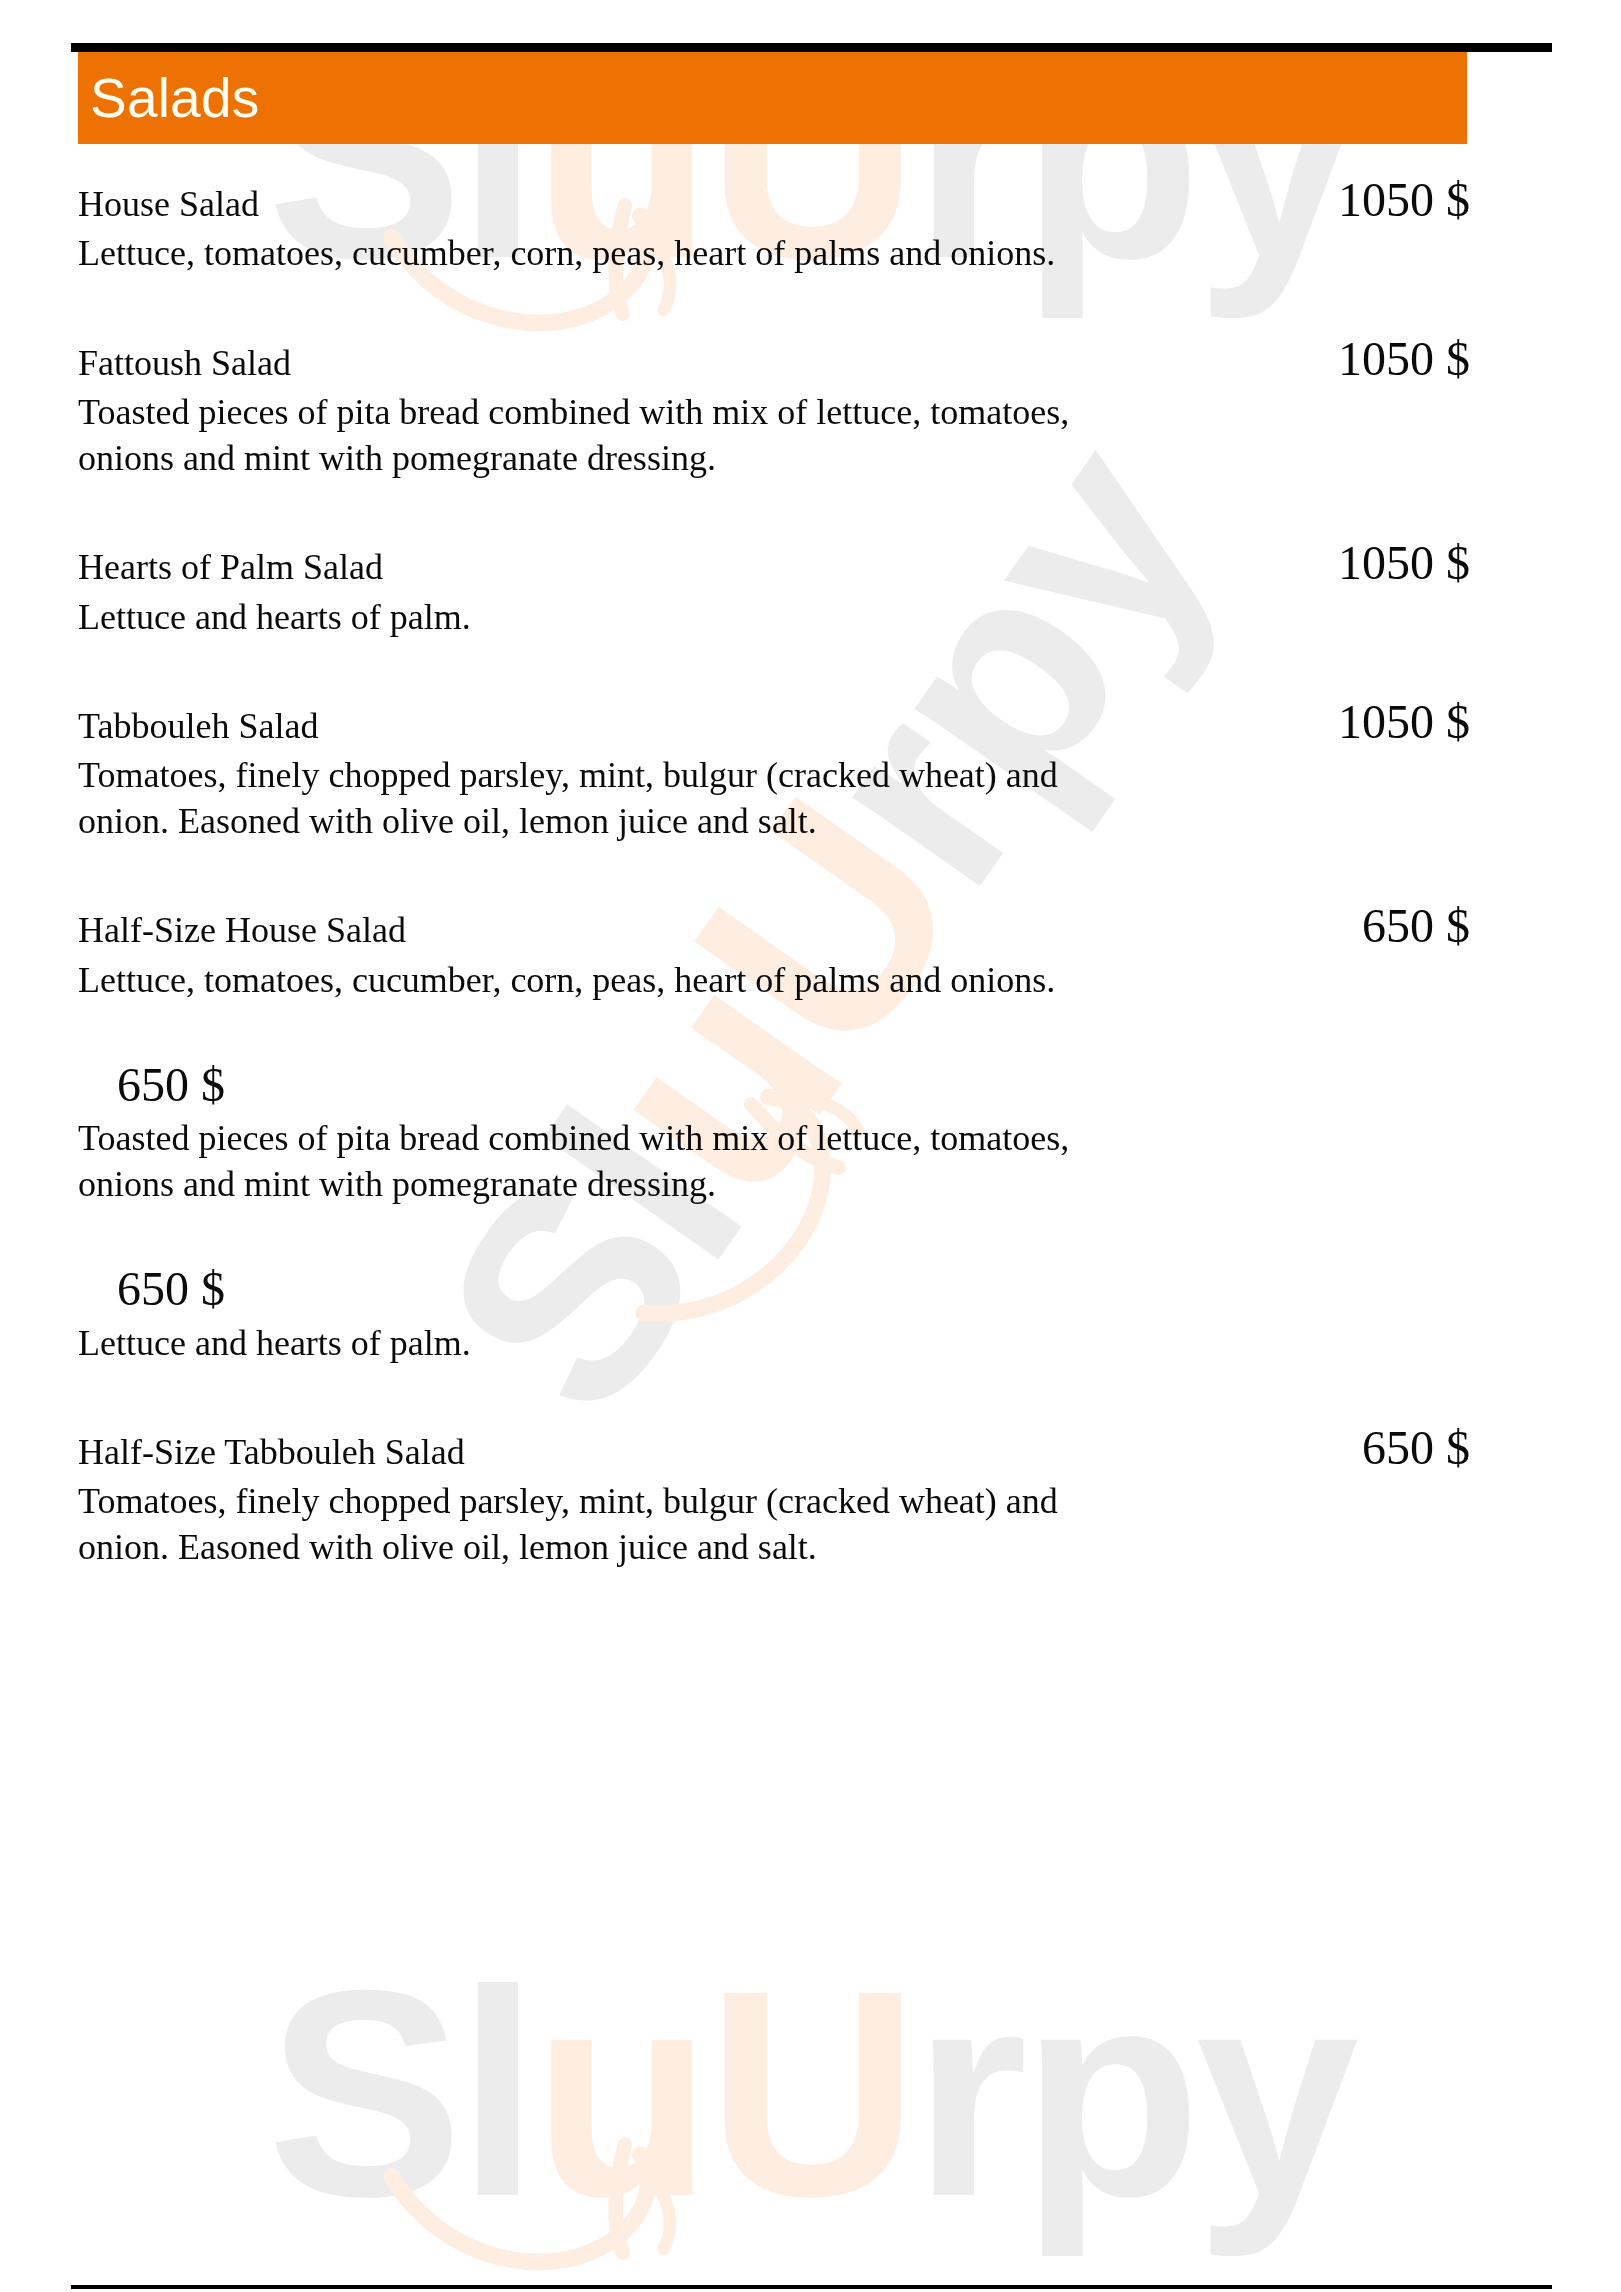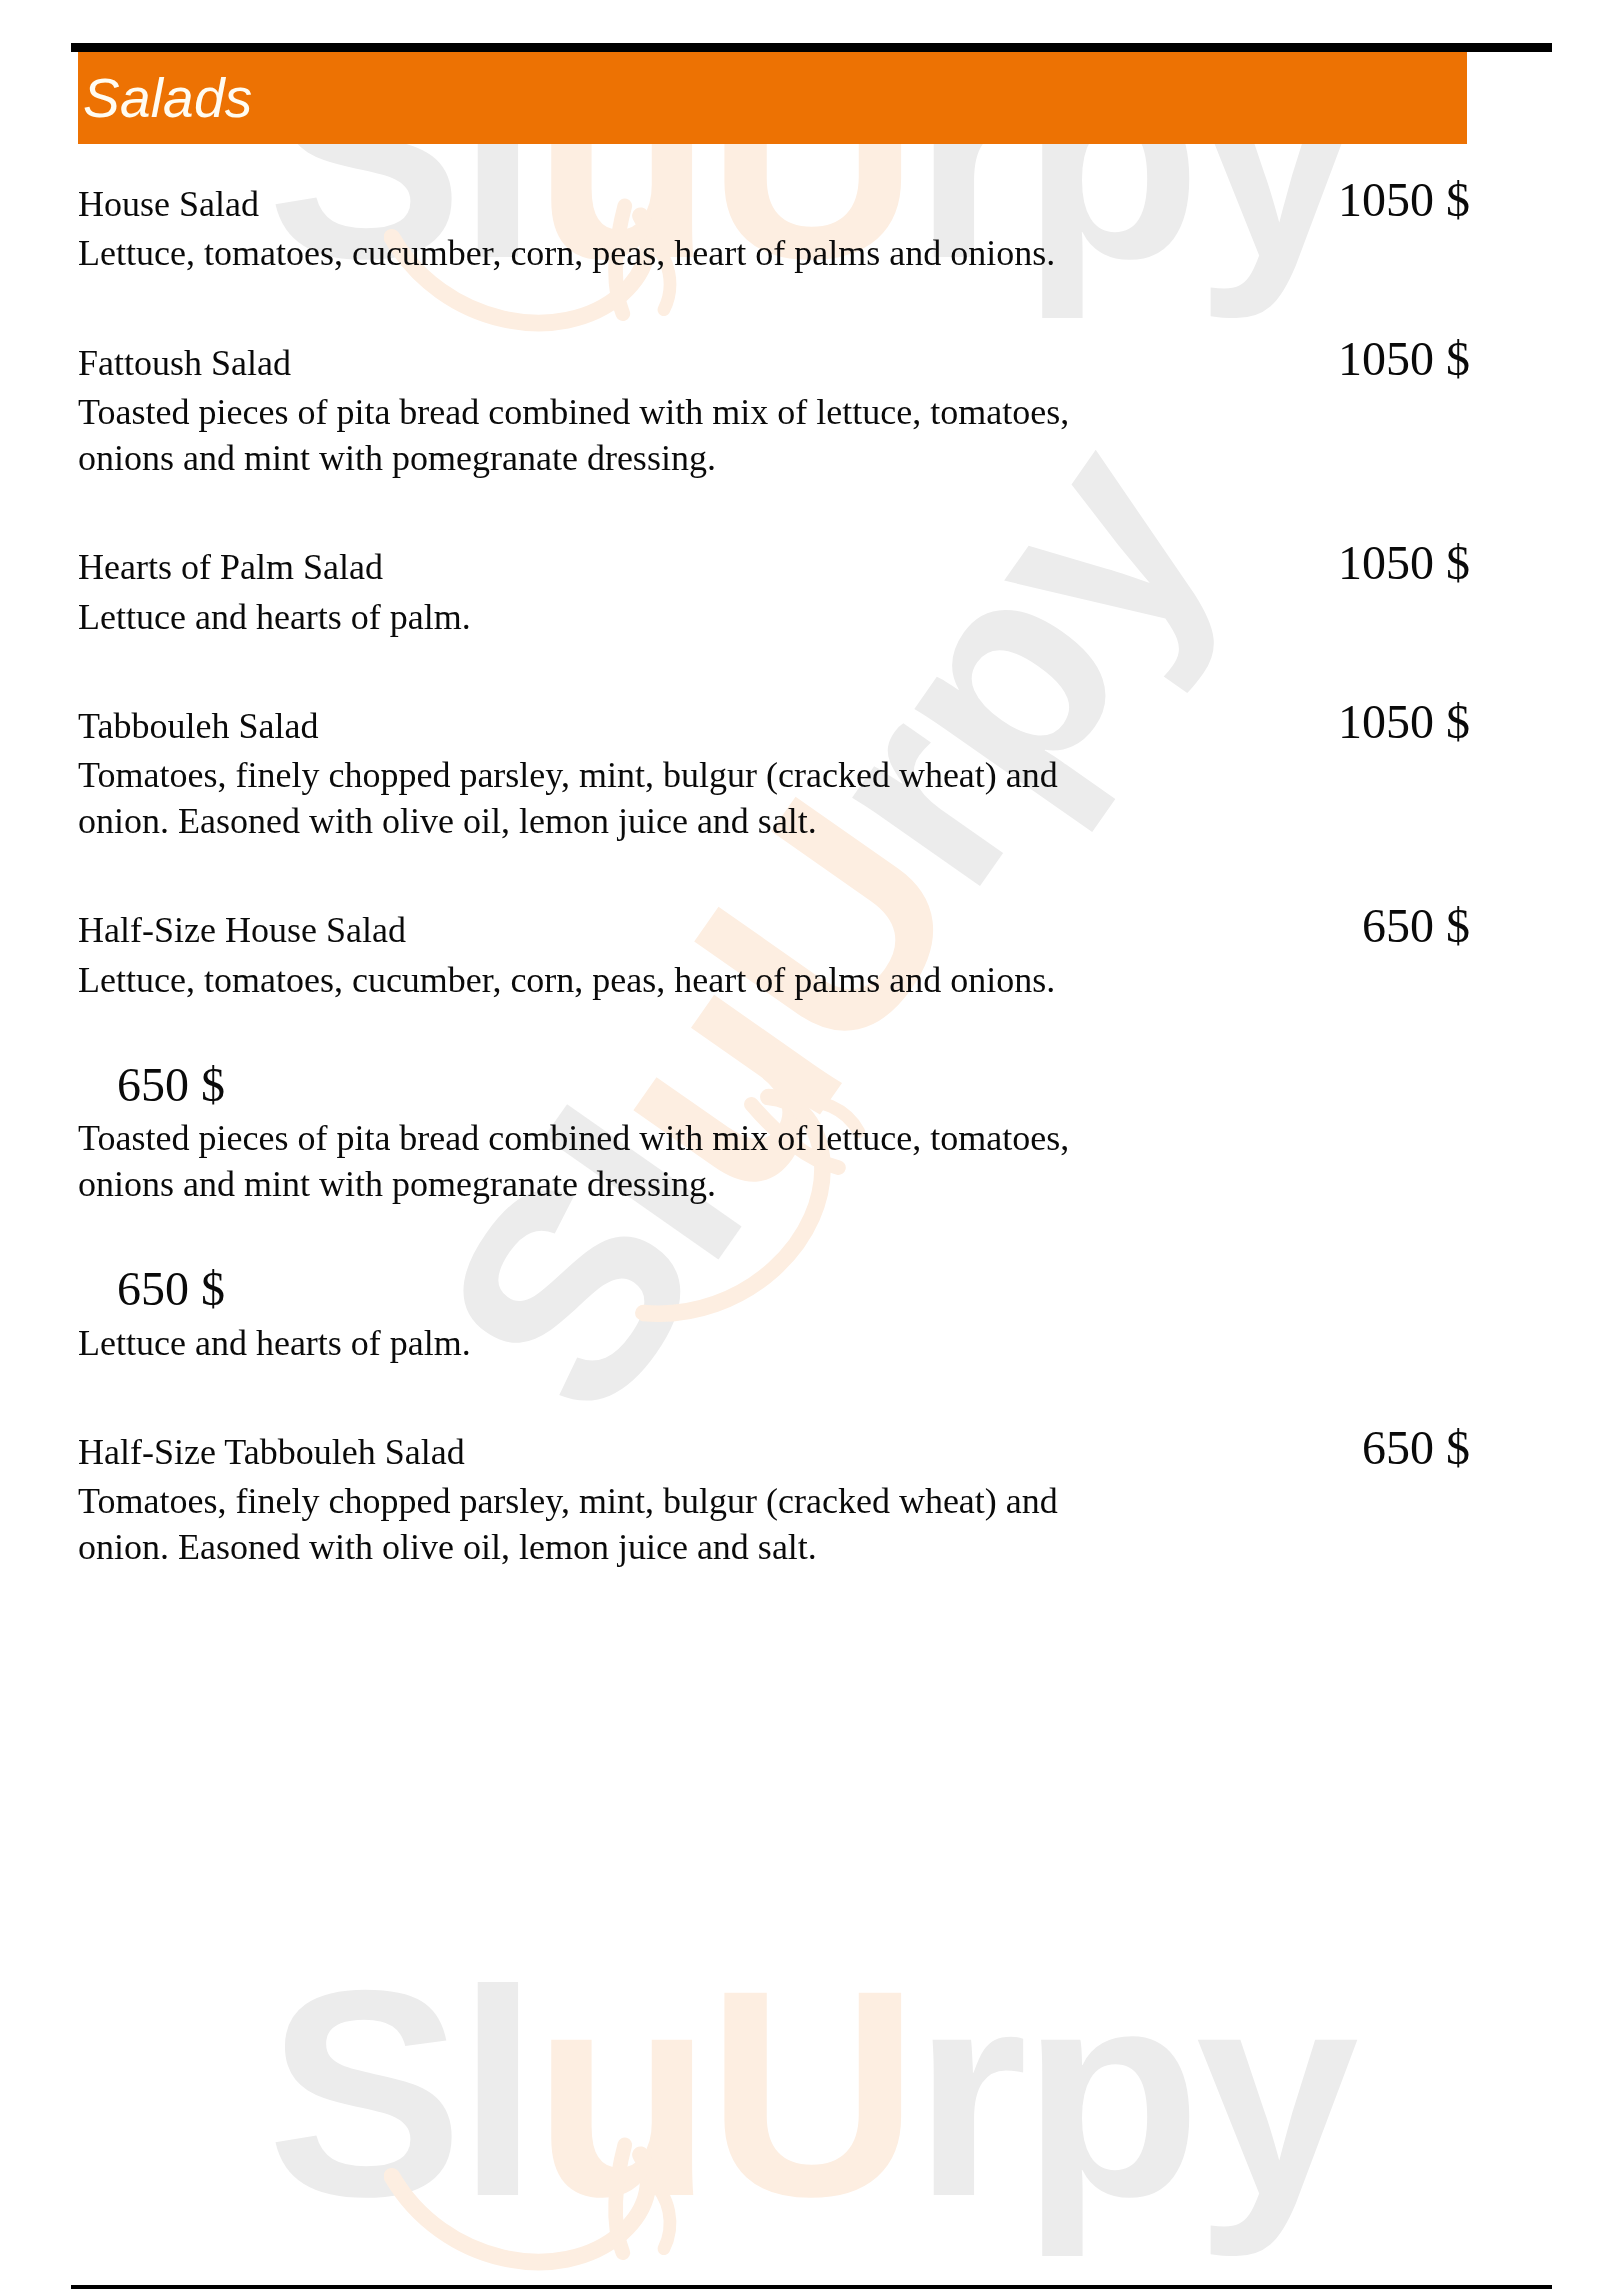--- a/index.html
+++ b/index.html
@@ -108,24 +108,23 @@
     height: 92px;
     background: #ED7203;
     display: flex;
     align-items: center;
   }
   #section-title {
     font-family: "Liberation Sans", "DejaVu Sans", sans-serif;
     font-size: 55px;
     font-weight: 400;
     color: #FFFCF2;
-    margin-left: 5px;
+    margin-left: 12px;
     line-height: 1;
     letter-spacing: 0.2px;
-    font-style: italic;
   }
 
   
   #menu {
     position: absolute;
     left: 78px;
     top: 169px;
     width: 1392px;
   }
   .item {

